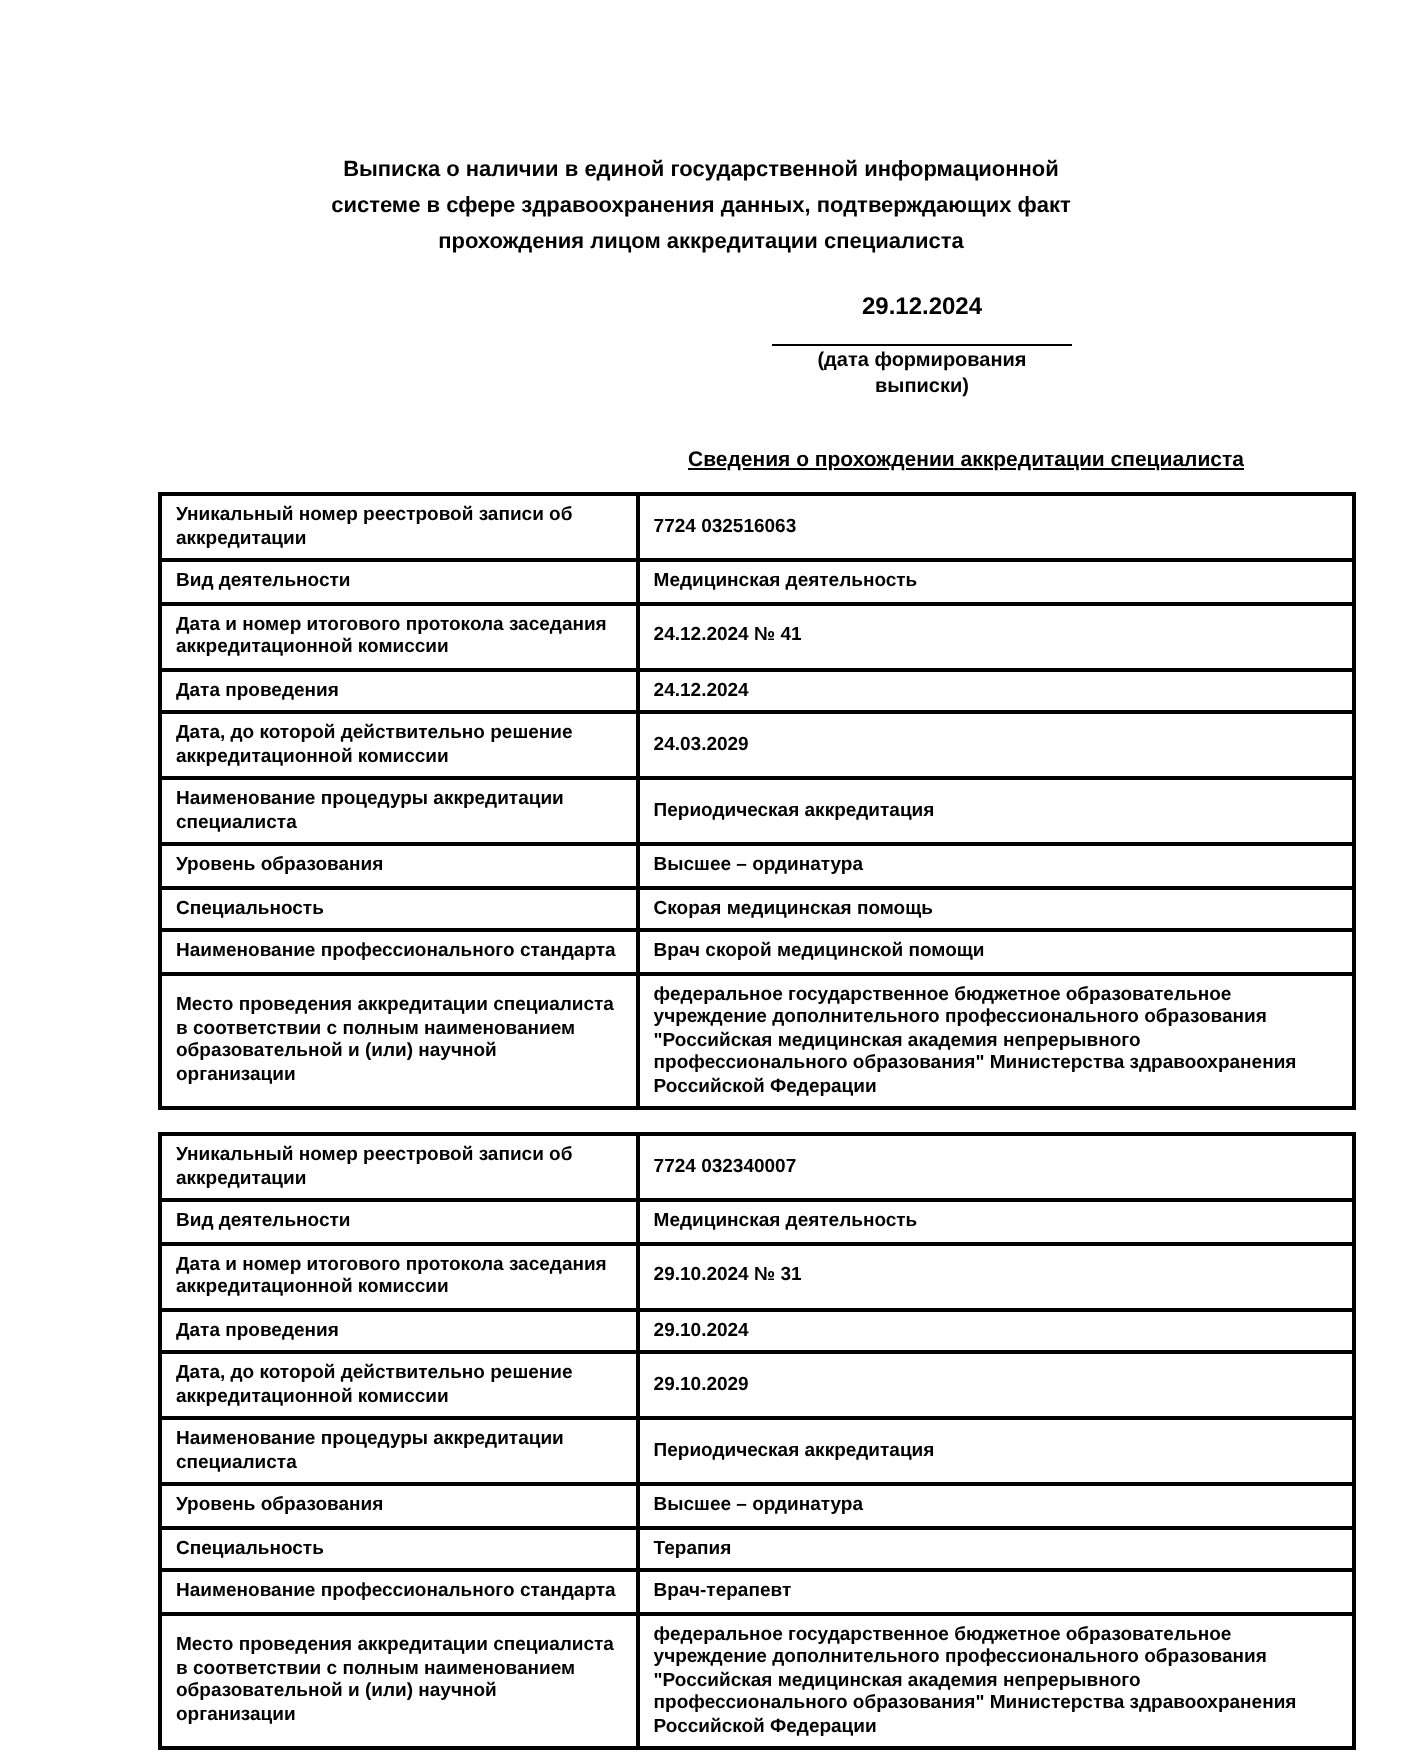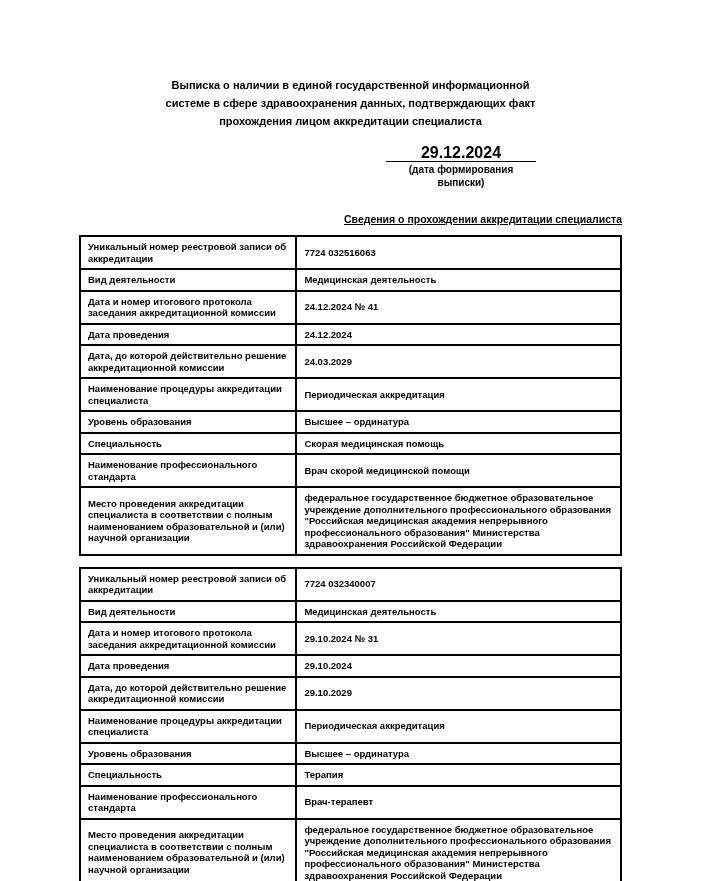--- a/index.html
+++ b/index.html
@@ -22,24 +22,24 @@
     line-height: 18px;
     white-space: pre-line;
   }
   .date-block {
     width: 150px;
     margin: 16px 86px 0 auto;
     text-align: center;
     font-weight: bold;
   }
   .date-value {
-    font-size: 16px;
+    font-size: 12px;
     line-height: 14px;
     border-bottom: 1.5px solid #000;
-    padding-bottom: 1px;
+    padding-bottom: 12px;
   }
   .date-caption {
     font-size: 10px;
     line-height: 13px;
     margin-top: 1px;
   }
   .intro {
     margin-top: 20px;
     text-align: center;
     font-size: 9.5px;
@@ -53,21 +53,21 @@
     font-weight: bold;
     text-decoration: underline;
   }
   .registry-heading {
     margin-top: 9px;
     text-align: center;
     font-size: 13.5px;
     font-weight: bold;
   }
   table.record-table {
-    width: 543px;
+    width: 599px;
     margin-top: 10px;
     border-collapse: collapse;
     table-layout: fixed;
   }
   table.record-table + table.record-table { margin-top: 11px; }
   table.record-table td {
     border: 2px solid #000;
     font-size: 9.5px;
     font-weight: bold;
     line-height: 11.5px;

